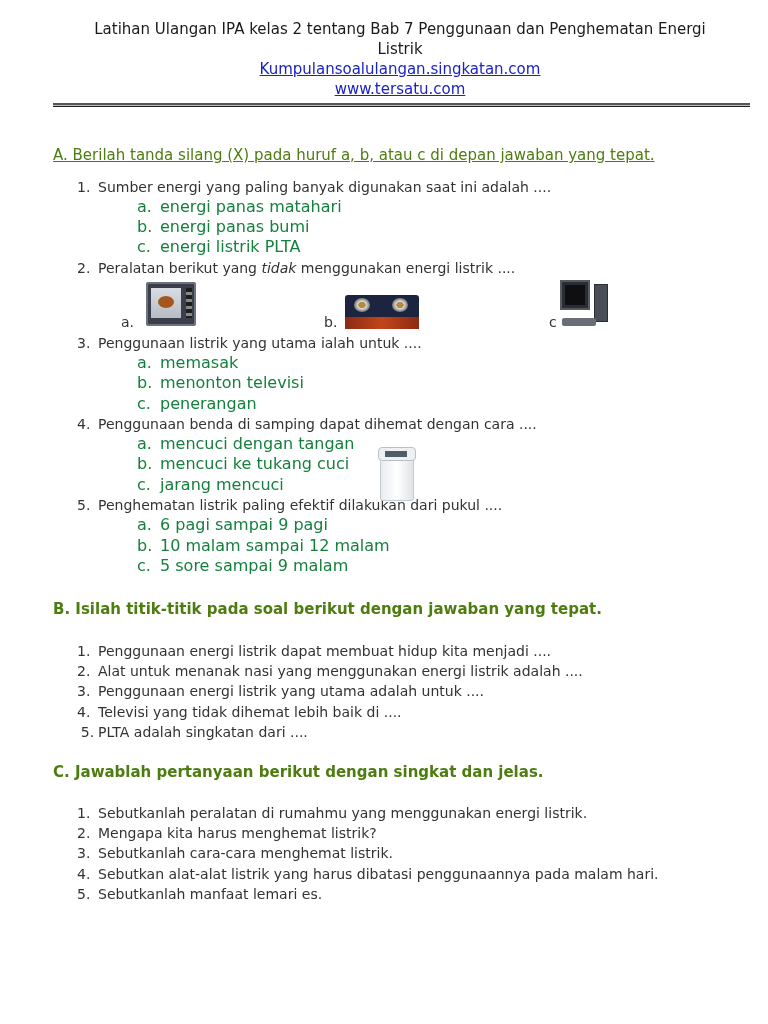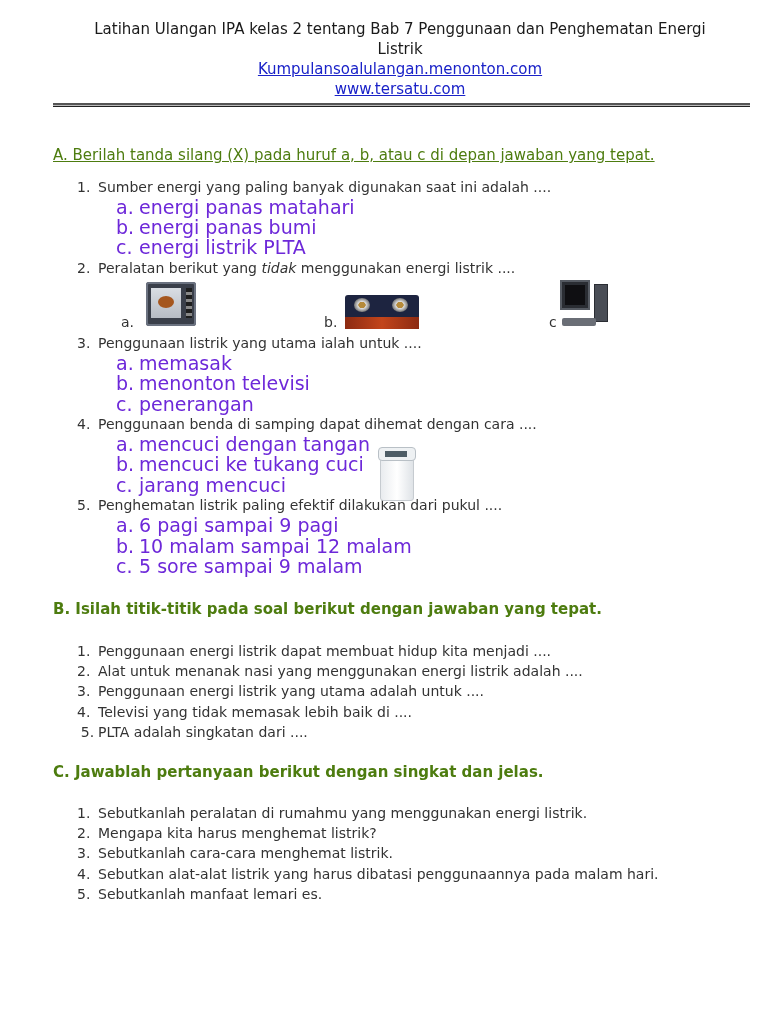--- a/index.html
+++ b/index.html
@@ -59,24 +59,24 @@
       position: absolute;
       left: 77px;
       font-size: 14px;
       line-height: 20px;
       color: #333;
       white-space: nowrap;
     }
     .q .num { display: inline-block; width: 21px; }
     .opt {
       position: absolute;
-      left: 116px;
-      font-size: 19px;
+      left: 137px;
+      font-size: 16px;
       line-height: 20px;
-      color: #6d28d9;
+      color: #15803d;
       white-space: nowrap;
     }
     .opt .letter { display: inline-block; width: 23px; }
     .img-opt {
       position: absolute;
       font-size: 14px;
       color: #333;
     }
     .pic {
       position: absolute;
@@ -155,21 +155,21 @@
     }
   </style>
 </head>
 <body>
 
 <div class="page">
 
   <div class="header">
     <span class="title">Latihan Ulangan IPA kelas 2 tentang Bab 7 Penggunaan dan Penghematan Energi</span>
     <span class="title">Listrik</span>
-    <a>Kumpulansoalulangan.menonton.com</a>
+    <a>Kumpulansoalulangan.singkatan.com</a>
     <a>www.tersatu.com</a>
   </div>
   <div class="rule"></div>
 
   <div class="section-title underline" style="top:146px;">A. Berilah tanda silang (X) pada huruf a, b, atau c di depan jawaban yang tepat.</div>
 
   <div class="q" style="top:177px;">
     <span class="num">1.</span><span>Sumber energi yang paling banyak digunakan saat ini adalah ....</span>
   </div>
   <div class="opt" style="top:197px;">
@@ -256,21 +256,21 @@
   <div class="q" style="top:641px;">
     <span class="num">1.</span><span>Penggunaan energi listrik dapat membuat hidup kita menjadi ....</span>
   </div>
   <div class="q" style="top:661px;">
     <span class="num">2.</span><span>Alat untuk menanak nasi yang menggunakan energi listrik adalah ....</span>
   </div>
   <div class="q" style="top:681px;">
     <span class="num">3.</span><span>Penggunaan energi listrik yang utama adalah untuk ....</span>
   </div>
   <div class="q" style="top:702px;">
-    <span class="num">4.</span><span>Televisi yang tidak memasak lebih baik di ....</span>
+    <span class="num">4.</span><span>Televisi yang tidak dihemat lebih baik di ....</span>
   </div>
   <div class="q" style="top:722px;text-align:center;">
     <span class="num">5.</span><span>PLTA adalah singkatan dari ....</span>
   </div>
 
   <div class="section-title bold" style="top:763px;">C. Jawablah pertanyaan berikut dengan singkat dan jelas.</div>
   <div class="q" style="top:803px;">
     <span class="num">1.</span><span>Sebutkanlah peralatan di rumahmu yang menggunakan energi listrik.</span>
   </div>
   <div class="q" style="top:823px;">

